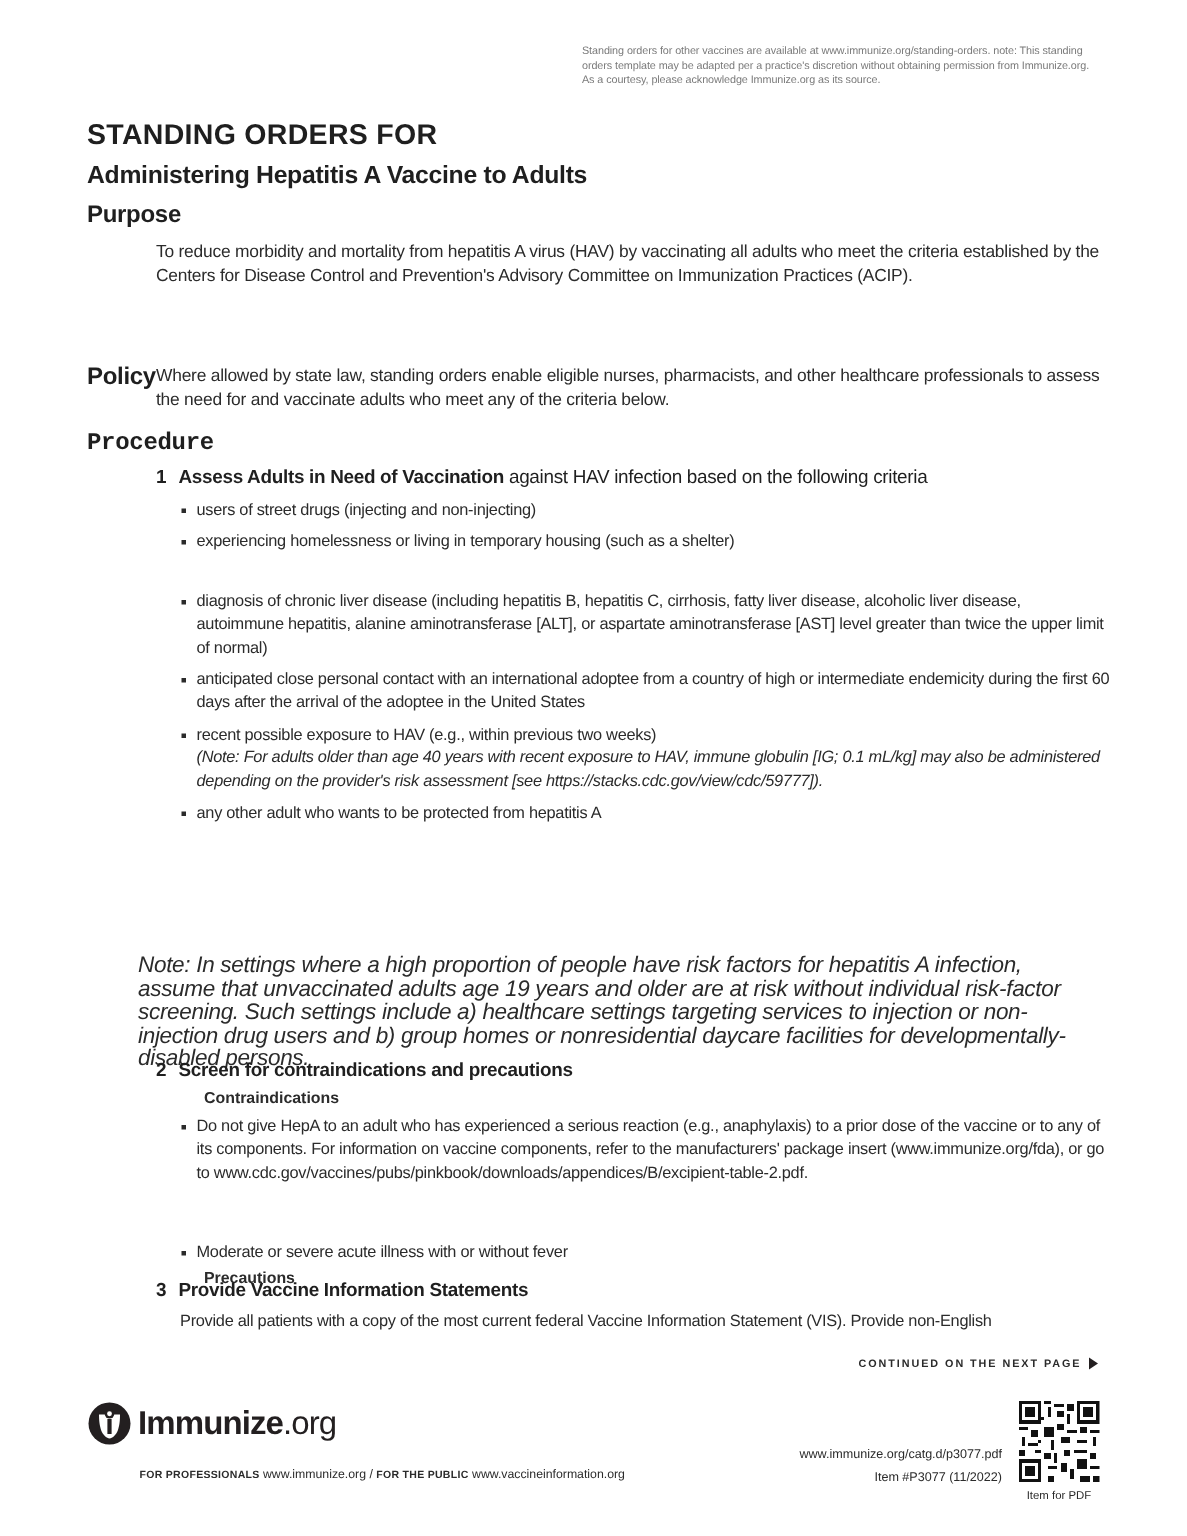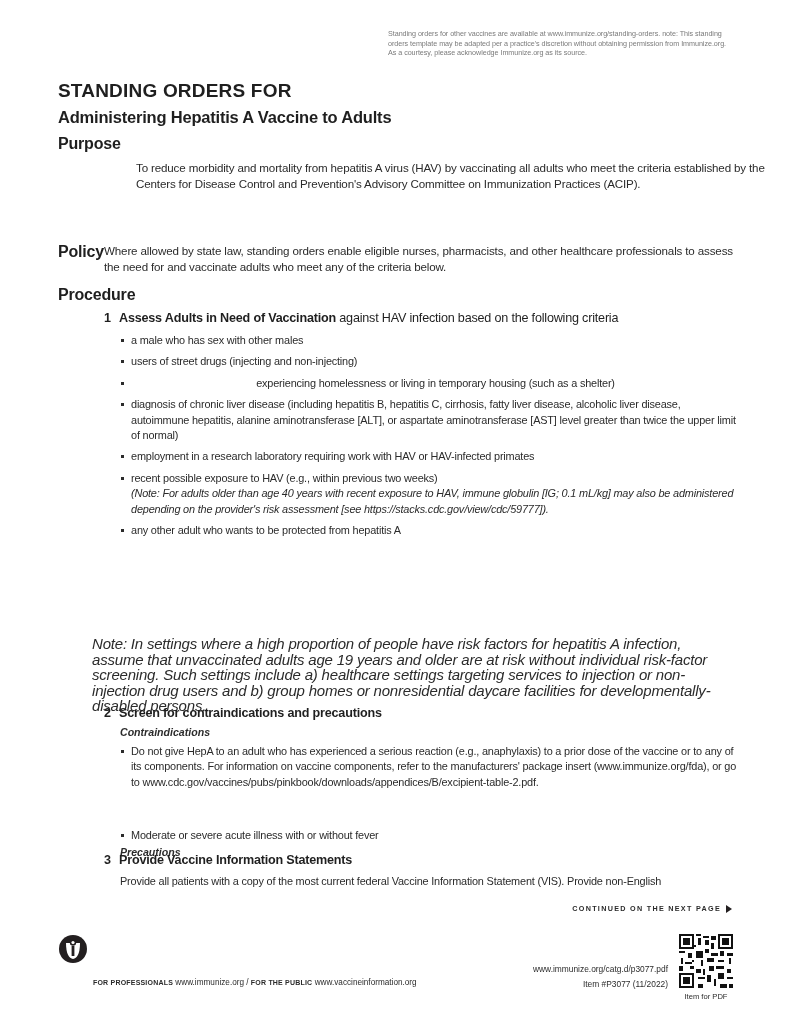--- a/index.html
+++ b/index.html
@@ -39,22 +39,22 @@
   }
   .bullets li::before {
     content: ""; position: absolute; left: 1px; top: 6px; width: 3px; height: 3px; background: #2b2b2b;
   }
   .bullets li .it { font-style: italic; }
   .note {
     position: absolute; left: 92px; width: 640px;
     font-size: 15px; line-height: 15.6px; font-style: italic; color: #2b2b2b; letter-spacing: -0.2px;
   }
   .subhead {
-    position: absolute; left: 120px;
-    font-size: 10.6px; font-style: italic; font-weight: bold; color: #2b2b2b;
+    position: absolute; left: 136px;
+    font-size: 10.6px; font-weight: bold; color: #2b2b2b;
   }
   .step-body {
     position: absolute; left: 120px; width: 620px;
     font-size: 10.9px; line-height: 15px; color: #2b2b2b; letter-spacing: -0.18px;
   }
   .continued {
     position: absolute; right: 59px; top: 904px;
     font-size: 7.2px; letter-spacing: 1.3px; color: #2b2b2b; font-weight: bold;
     display: flex; align-items: center; gap: 5px;
   }
@@ -84,37 +84,36 @@
 </style>
 </head>
 <body>
 
 <div class="top-note">Standing orders for other vaccines are available at www.immunize.org/standing-orders. note: This standing orders template may be adapted per a practice's discretion without obtaining permission from Immunize.org. As a courtesy, please acknowledge Immunize.org as its source.</div>
 
 <h1 class="title">STANDING ORDERS FOR</h1>
 <h2 class="subtitle">Administering Hepatitis A Vaccine to Adults</h2>
 
 <h3 class="section-h" style="top:135px;">Purpose</h3>
-<p class="para" style="top:160px;margin-left:32px;">To reduce morbidity and mortality from hepatitis A virus (HAV) by vaccinating all adults who meet the criteria established by the Centers for Disease Control and Prevention's Advisory Committee on Immunization Practices (ACIP).</p>
+<p class="para" style="top:160px;">To reduce morbidity and mortality from hepatitis A virus (HAV) by vaccinating all adults who meet the criteria established by the Centers for Disease Control and Prevention's Advisory Committee on Immunization Practices (ACIP).</p>
 
 <h3 class="section-h" style="top:215px;margin-top:28px;">Policy</h3>
 <p class="para" style="top:243px;">Where allowed by state law, standing orders enable eligible nurses, pharmacists, and other healthcare professionals to assess the need for and vaccinate adults who meet any of the criteria below.</p>
 
-<h3 class="section-h" style="top:286px;">Procedure</h3>
+<h3 class="section-h" style="top:286px;font-family:Liberation Mono, monospace;">Procedure</h3>
 
 <div class="step" style="top:311px;">
   <span class="num">1</span><span class="bold">Assess Adults in Need of Vaccination</span><span> against HAV infection based on the following criteria</span>
 </div>
 
 <ul class="bullets" style="top:333px;">
-  <li style="margin-bottom:6px;">a male who has sex with other males</li>
   <li style="margin-bottom:6px;">users of street drugs (injecting and non-injecting)</li>
-  <li style="margin-bottom:6px;text-align:center;">experiencing homelessness or living in temporary housing (such as a shelter)</li>
+  <li style="margin-bottom:24px;">experiencing homelessness or living in temporary housing (such as a shelter)</li>
   <li style="margin-bottom:6px;">diagnosis of chronic liver disease (including hepatitis B, hepatitis C, cirrhosis, fatty liver disease, alcoholic liver disease, autoimmune hepatitis, alanine aminotransferase [ALT], or aspartate aminotransferase [AST] level greater than twice the upper limit of normal)</li>
-  <li style="margin-bottom:6px;">employment in a research laboratory requiring work with HAV or HAV-infected primates</li>
+  <li style="margin-bottom:6px;">anticipated close personal contact with an international adoptee from a country of high or intermediate endemicity during the first 60 days after the arrival of the adoptee in the United States</li>
   <li style="margin-bottom:6px;">
     <span>recent possible exposure to HAV (e.g., within previous two weeks)</span><br>
     <span class="it">(Note: For adults older than age 40 years with recent exposure to HAV, immune globulin [IG; 0.1 mL/kg] may also be administered depending on the provider's risk assessment [see https://stacks.cdc.gov/view/cdc/59777]).</span>
   </li>
   <li>any other adult who wants to be protected from hepatitis A</li>
 </ul>
 
 <p class="note" style="top:636px;">Note: In settings where a high proportion of people have risk factors for hepatitis A infection, assume that unvaccinated adults age 19 years and older are at risk without individual risk-factor screening. Such settings include a) healthcare settings targeting services to injection or non-injection drug users and b) group homes or nonresidential daycare facilities for developmentally-disabled persons.</p>
 
 <div class="step" style="top:706px;">
@@ -142,20 +141,21 @@
 </div>
 
 <div class="logo">
   <svg width="30" height="30" viewBox="0 0 30 30">
     <circle cx="15" cy="15" r="14" fill="#231f20"></circle>
     <path d="M8 9 C8 20, 11 24, 15 25 C19 24, 22 20, 22 9 Z" fill="#ffffff"></path>
     <circle cx="15" cy="8.5" r="3.2" fill="#231f20"></circle>
     <circle cx="15" cy="8.5" r="1.6" fill="#ffffff"></circle>
     <rect x="13.6" y="12" width="2.8" height="10" fill="#231f20"></rect>
   </svg>
+  <span class="name"><span class="b">Immunize</span><span>.org</span></span>
 </div>
 
 <div class="footer-links">
   <span class="lbl">FOR PROFESSIONALS</span>
   <span>www.immunize.org</span>
   <span>/</span>
   <span class="lbl">FOR THE PUBLIC</span>
   <span>www.vaccineinformation.org</span>
 </div>
 

